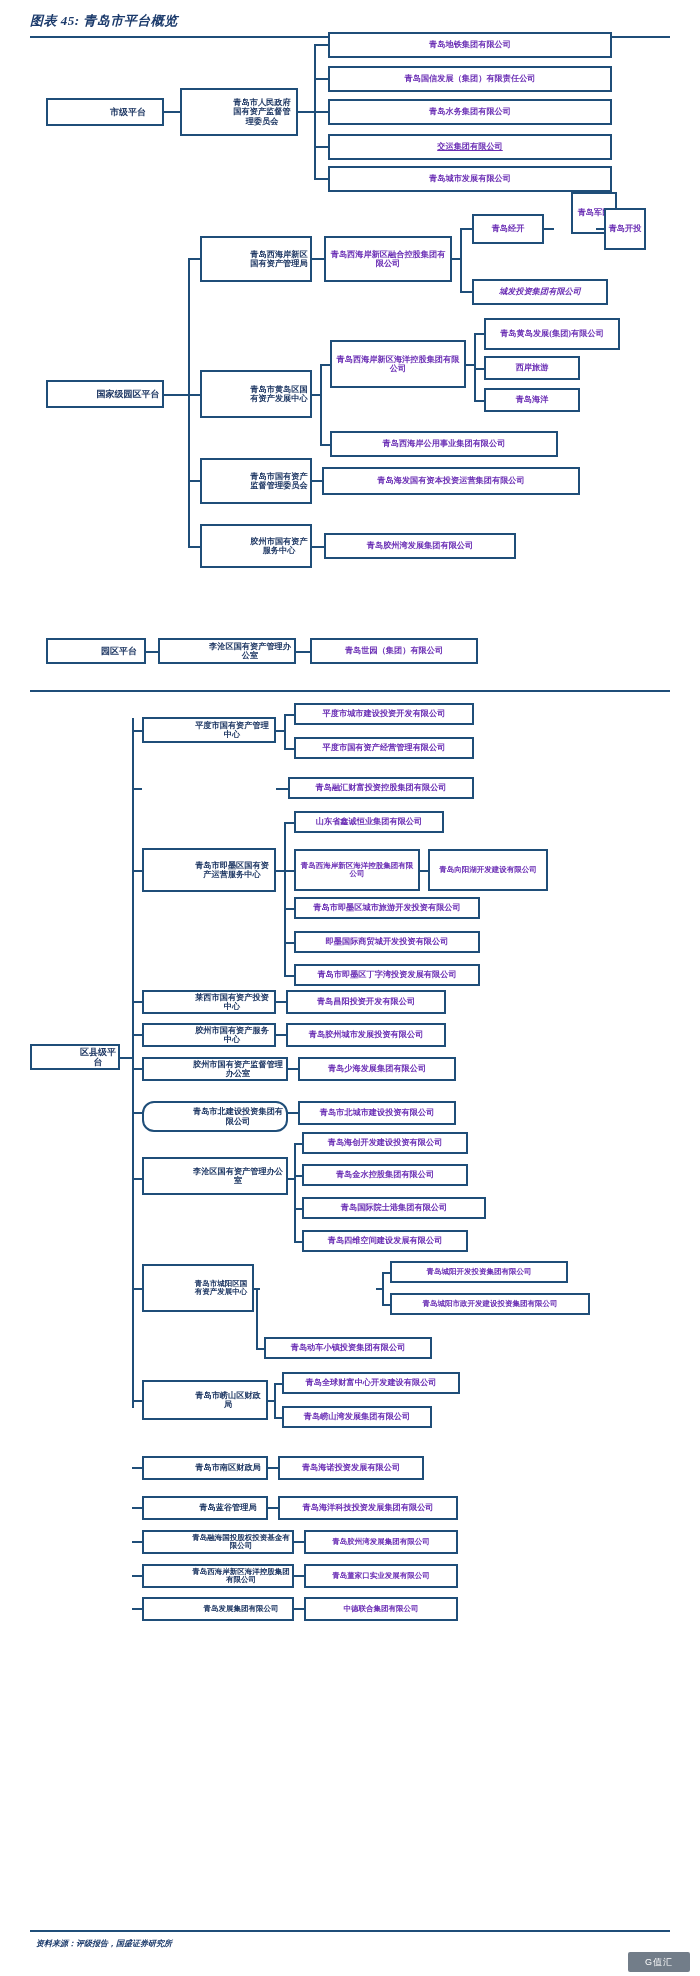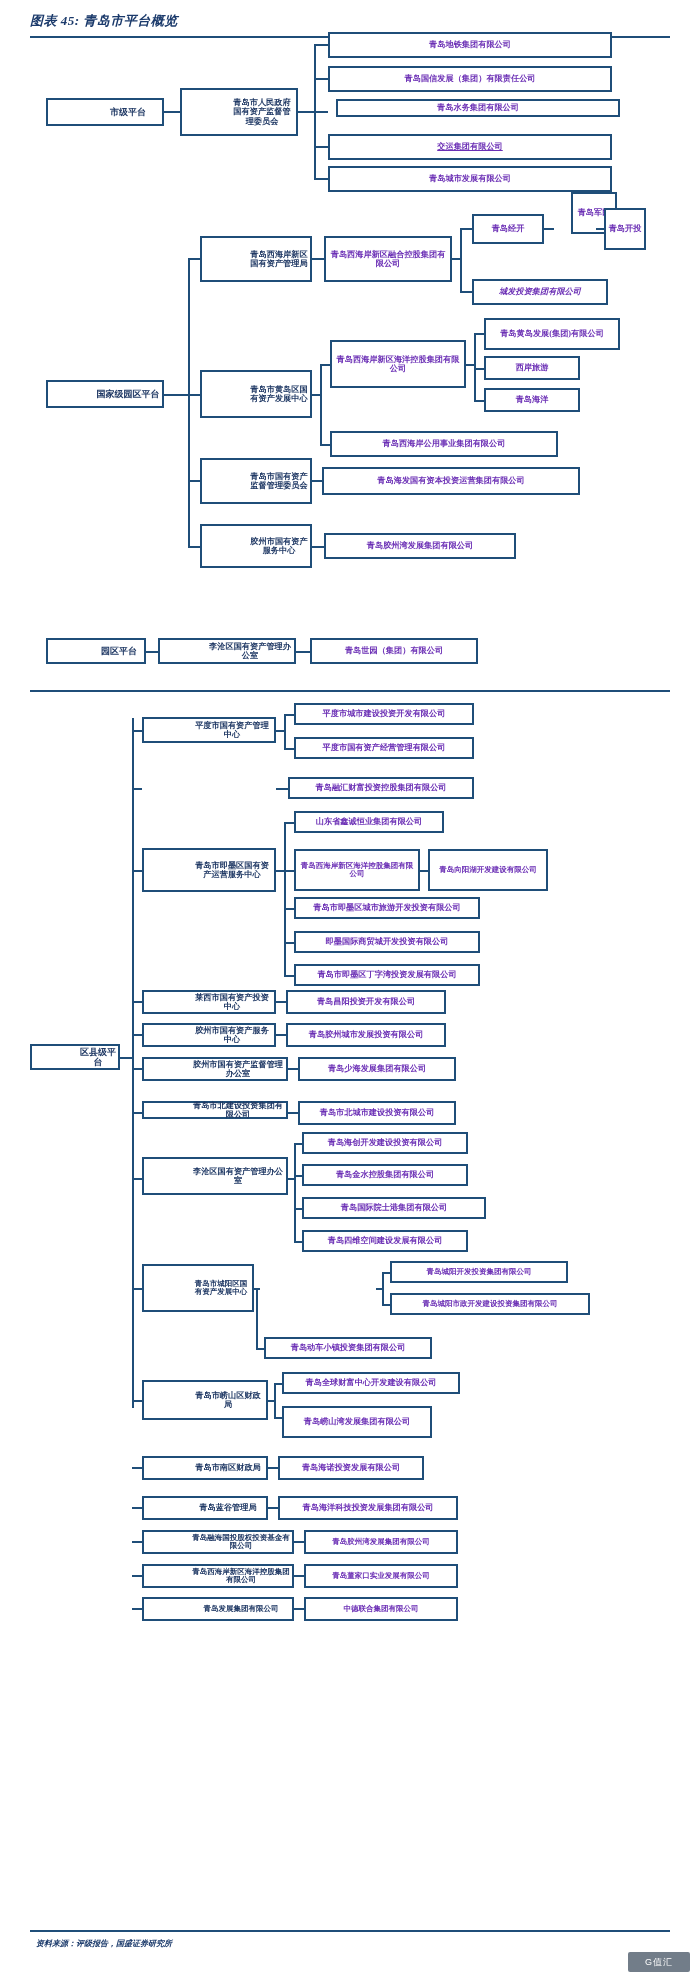--- a/index.html
+++ b/index.html
@@ -63,21 +63,21 @@
   <div class="ln h dk" style="left:298px;top:111px;width:18px;"></div>
   <div class="ln v dk" style="left:314px;top:44px;height:134px;"></div>
 
   <div class="ln h dk" style="left:314px;top:44px;width:14px;"></div>
   <div class="nd dk purple s9" style="left:328px;top:32px;width:284px;height:26px;">青岛地铁集团有限公司</div>
 
   <div class="ln h dk" style="left:314px;top:78px;width:14px;"></div>
   <div class="nd dk purple s9" style="left:328px;top:66px;width:284px;height:26px;">青岛国信发展（集团）有限责任公司</div>
 
   <div class="ln h dk" style="left:314px;top:111px;width:14px;"></div>
-  <div class="nd dk purple s9" style="left:328px;top:99px;width:284px;height:18px;margin-left:8px;">青岛水务集团有限公司</div>
+  <div class="nd dk purple s9" style="left:328px;top:99px;width:284px;height:26px;">青岛水务集团有限公司</div>
 
   <div class="ln h dk" style="left:314px;top:146px;width:14px;"></div>
   <div class="nd dk purple s9" style="left:328px;top:134px;width:284px;height:26px;text-decoration:underline;">交运集团有限公司</div>
 
   <div class="ln h dk" style="left:314px;top:178px;width:14px;"></div>
   <div class="nd dk purple s9" style="left:328px;top:166px;width:284px;height:26px;">青岛城市发展有限公司</div>
 
   <div class="nd dk navy s10" style="left:46px;top:380px;width:118px;height:28px;">国家级园区平台</div>
 
   <div class="ln h dk" style="left:164px;top:394px;width:26px;"></div>
@@ -188,21 +188,21 @@
   <div class="nd dk navy s9" style="left:142px;top:1023px;width:134px;height:24px;">胶州市国有资产服务中心</div>
   <div class="ln h dk" style="left:276px;top:1034px;width:10px;"></div>
   <div class="nd dk purple s9" style="left:286px;top:1023px;width:160px;height:24px;">青岛胶州城市发展投资有限公司</div>
 
   <div class="ln h dk" style="left:132px;top:1068px;width:10px;"></div>
   <div class="nd dk navy s9" style="left:142px;top:1057px;width:146px;height:24px;">胶州市国有资产监督管理办公室</div>
   <div class="ln h dk" style="left:288px;top:1068px;width:10px;"></div>
   <div class="nd dk purple s9" style="left:298px;top:1057px;width:158px;height:24px;">青岛少海发展集团有限公司</div>
 
   <div class="ln h dk" style="left:132px;top:1112px;width:10px;"></div>
-  <div class="nd dk navy s9" style="left:142px;top:1101px;width:146px;height:18px;">青岛市北建设投资集团有限公司</div>
+  <div class="nd dk navy s9" style="left:142px;top:1101px;width:146px;height:31px;border-radius:12px;">青岛市北建设投资集团有限公司</div>
   <div class="ln h dk" style="left:288px;top:1112px;width:10px;"></div>
   <div class="nd dk purple s9" style="left:298px;top:1101px;width:158px;height:24px;">青岛市北城市建设投资有限公司</div>
 
   <div class="ln h dk" style="left:132px;top:1178px;width:10px;"></div>
   <div class="nd dk navy s9" style="left:142px;top:1157px;width:146px;height:38px;">李沧区国有资产管理办公室</div>
   <div class="ln h dk" style="left:288px;top:1178px;width:8px;"></div>
   <div class="ln v dk" style="left:294px;top:1143px;height:99px;"></div>
 
   <div class="ln h dk" style="left:294px;top:1143px;width:8px;"></div>
   <div class="nd dk purple s9" style="left:302px;top:1132px;width:166px;height:22px;">青岛海创开发建设投资有限公司</div>
@@ -228,21 +228,21 @@
   <div class="ln h dk" style="left:256px;top:1348px;width:8px;"></div>
   <div class="nd dk purple s9" style="left:264px;top:1337px;width:168px;height:22px;">青岛动车小镇投资集团有限公司</div>
 
   <div class="ln h dk" style="left:132px;top:1400px;width:10px;"></div>
   <div class="nd dk navy s9" style="left:142px;top:1380px;width:126px;height:40px;">青岛市崂山区财政局</div>
   <div class="ln h dk" style="left:268px;top:1400px;width:8px;"></div>
   <div class="ln v dk" style="left:274px;top:1383px;height:35px;"></div>
   <div class="ln h dk" style="left:274px;top:1383px;width:8px;"></div>
   <div class="nd dk purple s9" style="left:282px;top:1372px;width:178px;height:22px;">青岛全球财富中心开发建设有限公司</div>
   <div class="ln h dk" style="left:274px;top:1417px;width:8px;"></div>
-  <div class="nd dk purple s9" style="left:282px;top:1406px;width:150px;height:32px;">青岛崂山湾发展集团有限公司</div>
+  <div class="nd dk purple s9" style="left:282px;top:1406px;width:150px;height:22px;">青岛崂山湾发展集团有限公司</div>
 
   <div class="ln h dk" style="left:132px;top:1467px;width:10px;"></div>
   <div class="nd dk navy s9" style="left:142px;top:1456px;width:126px;height:24px;">青岛市南区财政局</div>
   <div class="ln h dk" style="left:268px;top:1467px;width:10px;"></div>
   <div class="nd dk purple s9" style="left:278px;top:1456px;width:146px;height:24px;">青岛海诺投资发展有限公司</div>
 
   <div class="ln h dk" style="left:132px;top:1507px;width:10px;"></div>
   <div class="nd dk navy s9" style="left:142px;top:1496px;width:126px;height:24px;">青岛蓝谷管理局</div>
   <div class="ln h dk" style="left:268px;top:1507px;width:10px;"></div>
   <div class="nd dk purple s9" style="left:278px;top:1496px;width:180px;height:24px;">青岛海洋科技投资发展集团有限公司</div>

